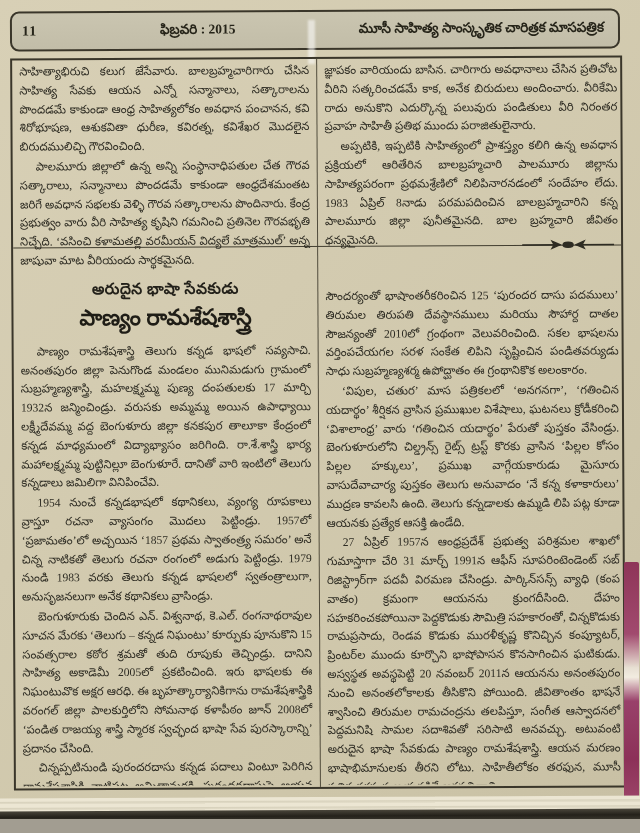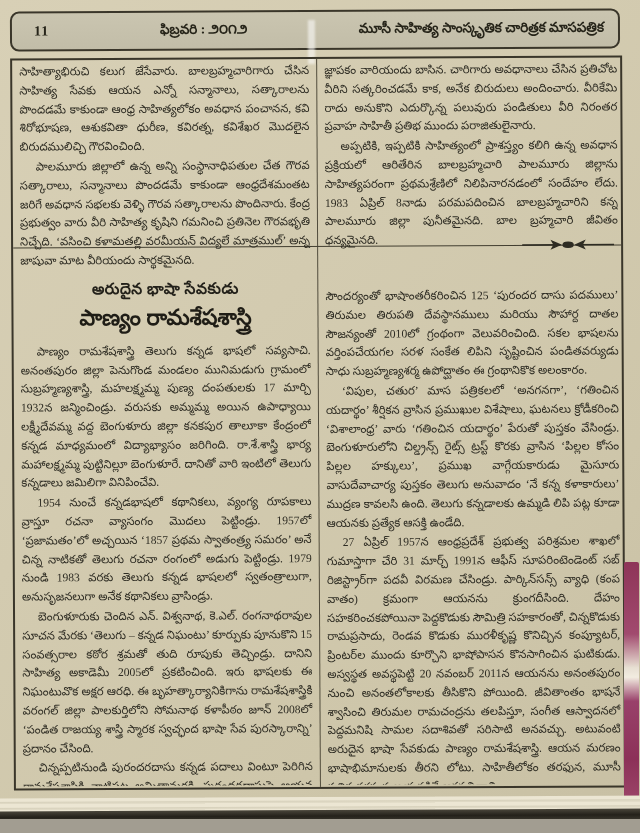--- a/index.html
+++ b/index.html
@@ -17,21 +17,21 @@
   .scan-tilt { position:absolute; inset:0; transform: rotate(-0.3deg); }
 
   
   .header-box {
     position:absolute; left:12px; top:10px; width:610px; height:40px;
     border:2px solid #3a362a; border-radius:9px;
     background: linear-gradient(180deg,#cac5b0,#c2bda8);
     display:flex; align-items:center;
     font-weight:bold; font-size:13.5px; color:#262419;
   }
-  .header-box .pageno { margin-left:22px; font-size:14px; letter-spacing:1px; }
+  .header-box .pageno { margin-left:10px; font-size:14px; letter-spacing:1px; }
   .header-box .issue-date { position:absolute; left:148px; font-size:13.5px; }
   .header-box .mag-title { position:absolute; right:14px; font-size:13.5px; white-space:nowrap; }
   .streak { position:absolute; left:296px; top:8px; width:7px; height:44px; background:rgba(255,255,255,0.55); filter: blur(1px); }
 
   
   .content-box {
     position:absolute; left:12px; top:57px; width:612px; height:732px;
     border:2px solid #3a362a;
     background: transparent;
     overflow:hidden;
@@ -82,21 +82,21 @@
 </style>
 </head>
 <body>
 
 <div class="paper"></div>
 
 <div class="scan-tilt">
 
   <div class="header-box">
     <span class="pageno">11</span>
-    <span class="issue-date">ఫిబ్రవరి : ౨౦౧౨</span>
+    <span class="issue-date">ఫిబ్రవరి : 2015</span>
     <span class="mag-title">మూసీ సాహిత్య సాంస్కృతిక చారిత్రక మాసపత్రిక</span>
     <div class="streak"></div>
   </div>
 
   <div class="content-box">
     <div class="col-divider"></div>
     <div class="section-rule"></div>
 
     <div class="col col-left">
       <p class="body-text">సాహిత్యాభిరుచి కలుగ జేసేవారు. బాలబ్రహ్మచారిగారు చేసిన సాహిత్య సేవకు ఆయన ఎన్నో సన్మానాలు, సత్కారాలను పొందడమే కాకుండా ఆంధ్ర సాహిత్యలోకం అవధాన పంచానన, కవి శిరోభూషణ, ఆశుకవితా ధురీణ, కవిరత్న, కవిశేఖర మొదలైన బిరుదములిచ్చి గౌరవించింది.</p>

